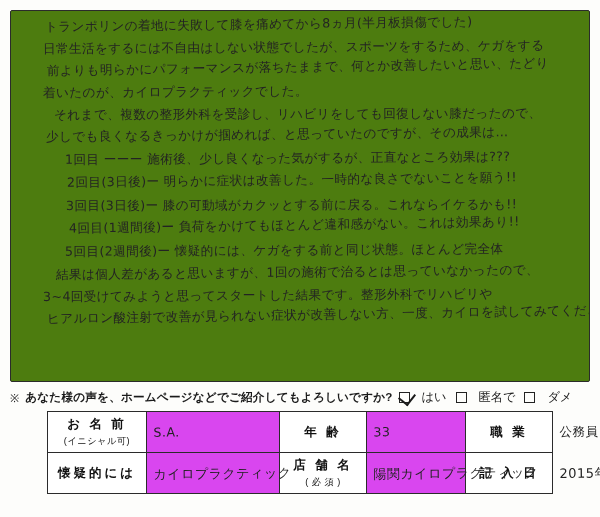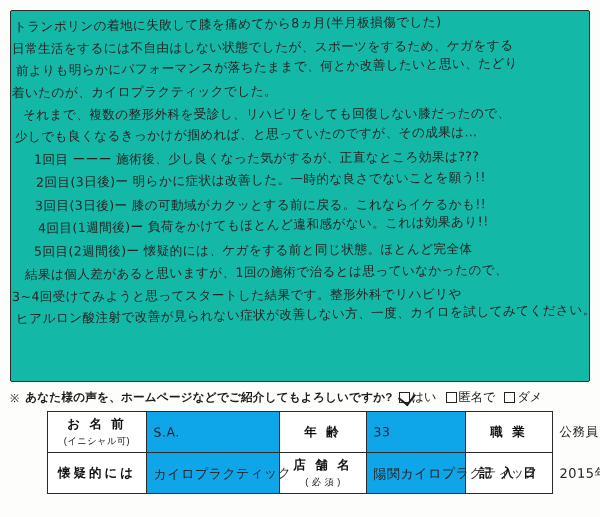--- a/index.html
+++ b/index.html
@@ -26,22 +26,22 @@
 
   
   .letter {
     position: relative;
     box-sizing: border-box;
     width: 580px;
     height: 372px;
     margin: 2px auto 0 auto;
     border: 1.5px solid #2b2b2b;
     border-radius: 2px;
-    background: #14b8a6;
-    padding: 10px 14px 8px 1px;
+    background: #4d7c0f;
+    padding: 10px 14px 8px 32px;
     overflow: hidden;
   }
 
   .hand {
     font-family: "DejaVu Sans", sans-serif;
     font-size: 12.6px;
     line-height: 1.0;
     color: #232323;
     letter-spacing: 0.4px;
     white-space: nowrap;
@@ -79,21 +79,21 @@
   }
   .consent .star { font-size: 11px; }
   .consent .q { font-weight: bold; letter-spacing: 0.2px; }
   .consent .opts {
     display: flex;
     align-items: center;
     gap: 9px;
     font-family: "DejaVu Sans", sans-serif;
     font-size: 12.2px;
   }
-  .opt { display: inline-flex; align-items: center; gap: 2px; }
+  .opt { display: inline-flex; align-items: center; gap: 12px; }
   .checkbox {
     display: inline-block;
     width: 11px;
     height: 11px;
     border: 1.4px solid #222;
     position: relative;
     box-sizing: border-box;
   }
   .checkbox.checked::after {
     content: "";
@@ -106,21 +106,21 @@
     border-bottom: 2px solid #1a1a1a;
     transform: rotate(38deg);
   }
 
   
   table.form {
     width: 472px;
     margin: 0 auto;
     border-collapse: collapse;
     table-layout: fixed;
-    background: #0ea5e9;
+    background: #d946ef;
   }
   table.form td {
     border: 1.5px solid #2b2b2b;
     height: 40px;
     padding: 0 6px;
     vertical-align: middle;
     font-size: 12.5px;
   }
   td.lbl {
     text-align: center;

